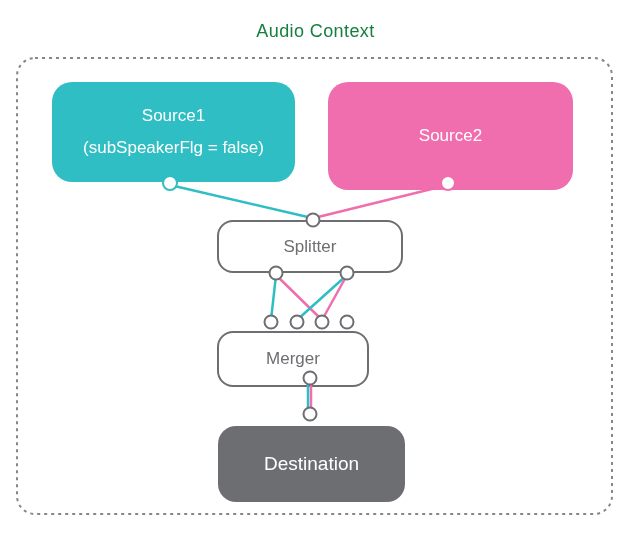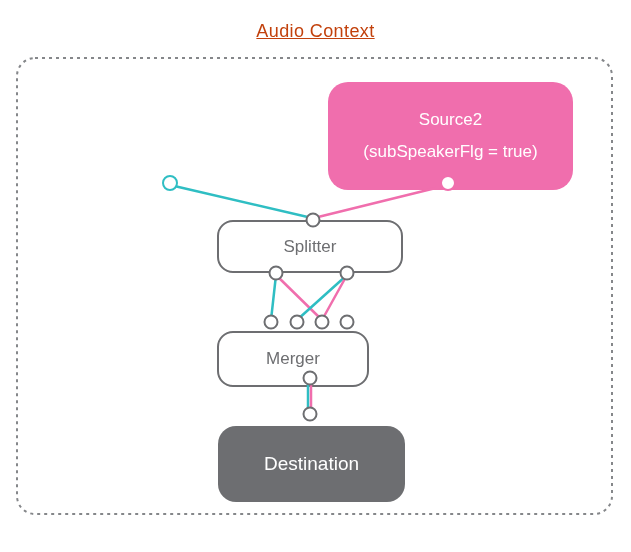--- a/index.html
+++ b/index.html
@@ -2,21 +2,21 @@
 <html><head>
 <meta charset="utf-8">
 <style>
   html,body{margin:0;padding:0;background:#fff;}
   .canvas{
     position:relative;width:631px;height:552px;background:#ffffff;
     font-family:"Liberation Sans",sans-serif;overflow:hidden;
   }
   .title{
     position:absolute;top:21px;left:0;width:100%;text-align:center;
-    font-size:18px;color:#c2410c;letter-spacing:0.4px;text-decoration:underline;
+    font-size:18px;color:#15803d;letter-spacing:0.4px;
   }
   .node{
     position:absolute;display:flex;flex-direction:column;justify-content:center;
     align-items:center;text-align:center;box-sizing:border-box;
   }
   .source{color:#ffffff;font-size:17px;line-height:32px;border-radius:20px;}
   #source1{left:52px;top:82px;width:243px;height:100px;background:#2fbec3;}
   #source2{left:328px;top:82px;width:245px;height:108px;background:#f06ead;}
   .plain{
     background:#ffffff;border:2px solid #6d6e71;border-radius:16px;
@@ -33,24 +33,27 @@
   .edge{fill:none;stroke-width:2.5;stroke-linecap:round;}
   .port{fill:#ffffff;stroke-width:2;}
 </style>
 </head>
 <body>
 
 <div class="canvas">
 
   <div class="title">Audio Context</div>
 
+  <div class="node source" id="source1">
+    <div>Source1</div>
+    <div>(subSpeakerFlg = false)</div>
+  </div>
 
   <div class="node source" id="source2">
     <div>Source2</div>
-    <div>(subSpeakerFlg = true)</div>
   </div>
 
   <div class="node plain" id="splitter">
     <div>Splitter</div>
   </div>
 
   <div class="node plain" id="merger">
     <div>Merger</div>
   </div>
 

